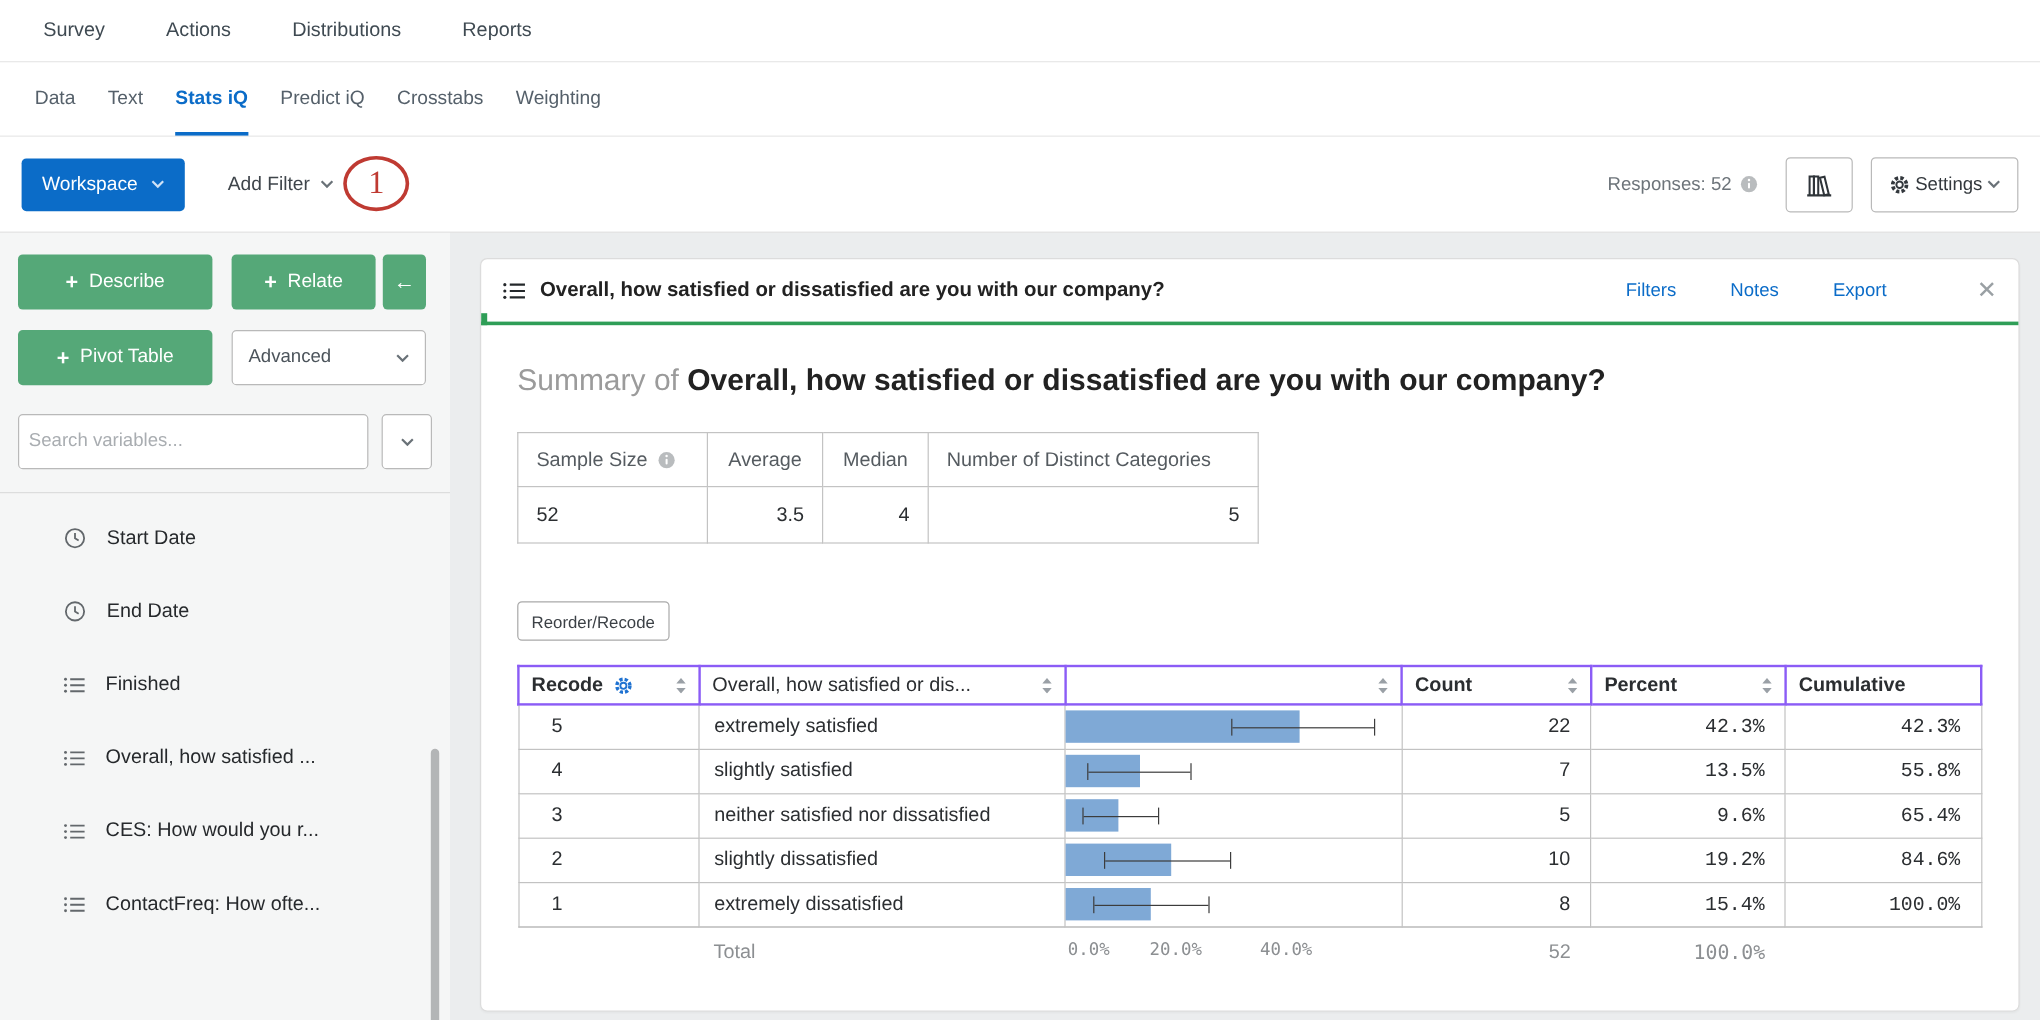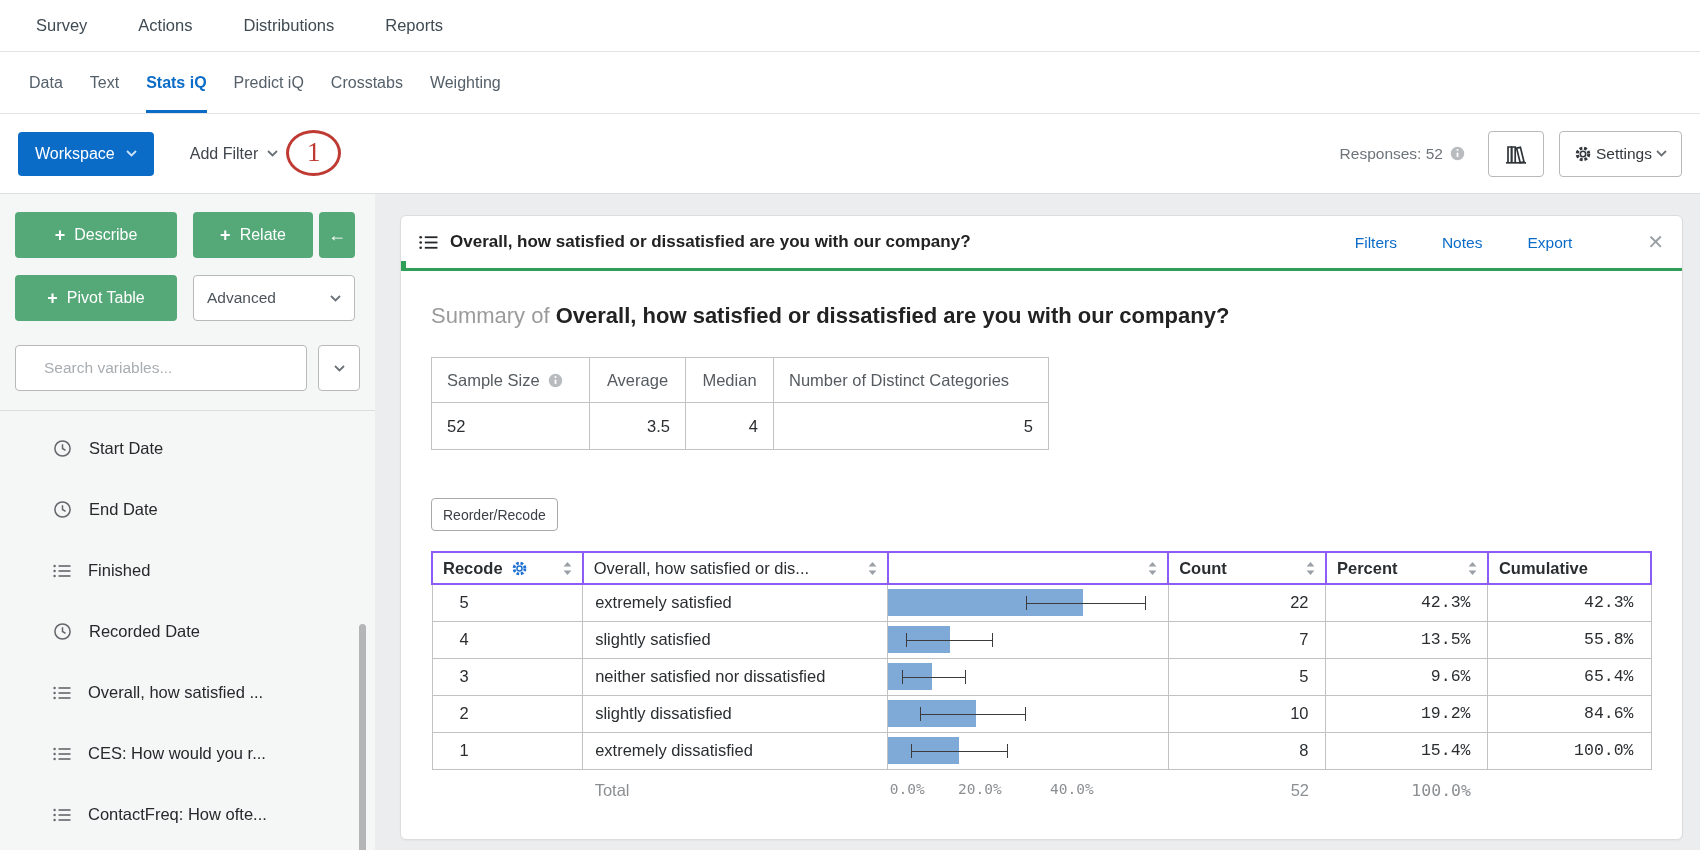--- a/index.html
+++ b/index.html
@@ -38,39 +38,39 @@
 
   
   .sb-row{display:flex;gap:16px;margin-bottom:17px}
   .btn-green{background:#55a878;color:#fff;border:none;border-radius:4px;height:46px;font-size:16px;font-family:inherit;display:flex;align-items:center;justify-content:center;gap:9px;cursor:pointer}
   .btn-describe,.btn-pivot{width:162px}
   .btn-relate{width:120px}
   .btn-back{width:36px;margin-left:-10px;font-size:18px}
   .plus{font-size:18px;font-weight:bold;line-height:1}
   .btn-advanced{width:162px;height:46px;background:#fff;border:1px solid #b9b9b9;border-radius:4px;display:flex;align-items:center;justify-content:space-between;padding:0 13px;font-size:15.5px;color:#4c545b;cursor:pointer;font-family:inherit}
   .search-row{display:flex;gap:11px;margin-top:24px}
-  .search-input{flex:1;height:46px;border:1px solid #b9b9b9;border-radius:4px;padding:0 28px;font-size:15.5px;font-family:inherit;color:#333;background:#fff}
+  .search-input{flex:1;height:46px;border:1px solid #b9b9b9;border-radius:4px;padding:0 8px;font-size:15.5px;font-family:inherit;color:#333;background:#fff}
   .search-input::placeholder{color:#a9adb1}
   .btn-search-drop{width:42px;height:46px}
   .sb-divider{height:1px;background:#dcdddd;margin:19px -15px 0}
   .var-list{padding-top:7px}
   .var-item{height:61px;display:flex;align-items:center;gap:17px;padding-left:38px;cursor:pointer}
   .var-item .label{font-size:16.5px;color:#26292c;white-space:nowrap}
   .sb-scrollbar{position:absolute;right:9px;top:430px;width:7px;height:288px;border-radius:4px;background:#b3b5b6}
 
   
   .card{background:#fff;border:1px solid #dcdcdc;border-radius:6px;width:1283px;box-shadow:0 1px 2px rgba(0,0,0,.04)}
   .card-header{height:55px;display:flex;align-items:center;padding:0 18px;border-bottom:3px solid #2f9e57;position:relative}
   .card-header::before{content:"";position:absolute;left:0;bottom:-3px;width:5px;height:10px;background:#2f9e57}
   .card-title{font-size:17px;font-weight:bold;color:#222;margin-left:12px;white-space:nowrap}
   .card-links{margin-left:auto;display:flex;align-items:flex-end;gap:45px}
   .card-link{color:#0b6cc8;font-size:15.5px;cursor:pointer}
   .card-close{color:#9aa0a4;font-size:20px;cursor:pointer;margin-left:30px;line-height:1}
   .card-body{padding:32px 30px 28px}
-  .summary{font-size:22px}
+  .summary{font-size:25px}
   .summary .muted{color:#9b9b9b}
   .summary .strong{color:#222;font-weight:bold}
 
   table{border-collapse:collapse}
   .stats-table{margin-top:28px}
   .stats-table th,.stats-table td{border:1px solid #c3c3c3;font-size:16.5px;padding:0 15px}
   .stats-table th{height:45px;font-weight:normal;color:#555b60;text-align:left}
   .stats-table th.ctr{text-align:center}
   .stats-table td{height:47px;color:#2b2e31}
   .stats-table td.rt{text-align:right}
@@ -248,29 +248,20 @@
                 <circle cx="1.6" cy="2" r="1.2"></circle>
                 <circle cx="1.6" cy="7" r="1.2"></circle>
                 <circle cx="1.6" cy="12" r="1.2"></circle>
               </g>
             </svg>
           </span>
         <span class="label">Finished</span>
       </div>
       <div class="var-item">
         <span>
-            <svg width="19" height="19" viewBox="0 0 20 20">
-              <circle cx="10" cy="10" r="8" fill="none" stroke="#63686c" stroke-width="1.6"></circle>
-              <path d="M10 5.5V10l3.2 2" fill="none" stroke="#63686c" stroke-width="1.6"></path>
-            </svg>
-          </span>
-        <span class="label">Recorded Date</span>
-      </div>
-      <div class="var-item">
-        <span>
             <svg width="18" height="14" viewBox="0 0 18 14">
               <g stroke="#63686c" stroke-width="1.6">
                 <path d="M5.5 2h12"></path>
                 <path d="M5.5 7h12"></path>
                 <path d="M5.5 12h12"></path>
               </g>
               <g fill="#63686c">
                 <circle cx="1.6" cy="2" r="1.2"></circle>
                 <circle cx="1.6" cy="7" r="1.2"></circle>
                 <circle cx="1.6" cy="12" r="1.2"></circle>

